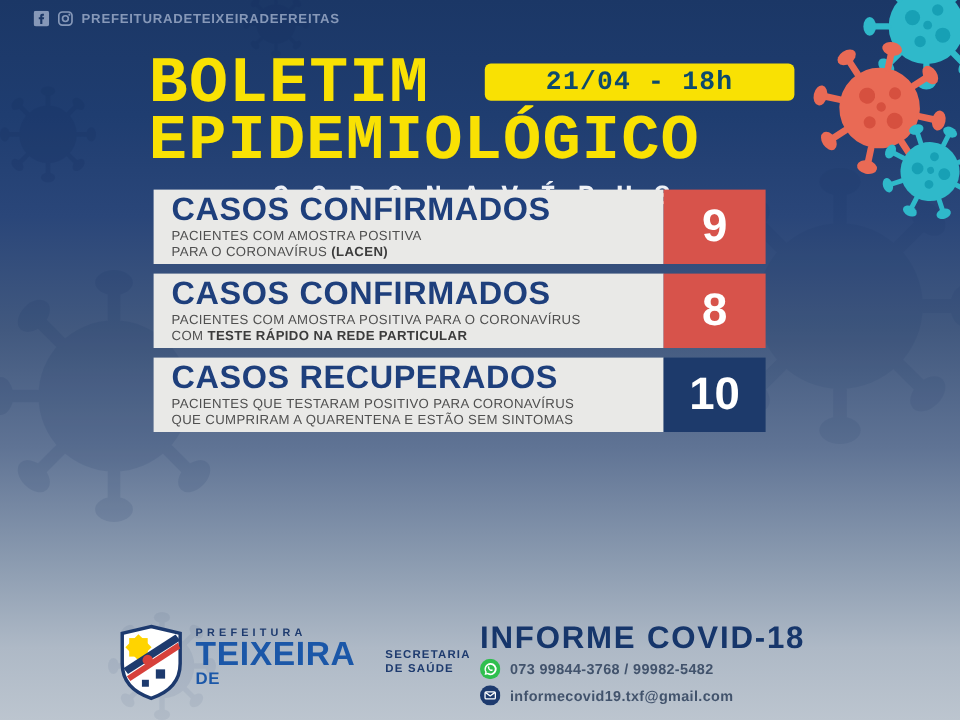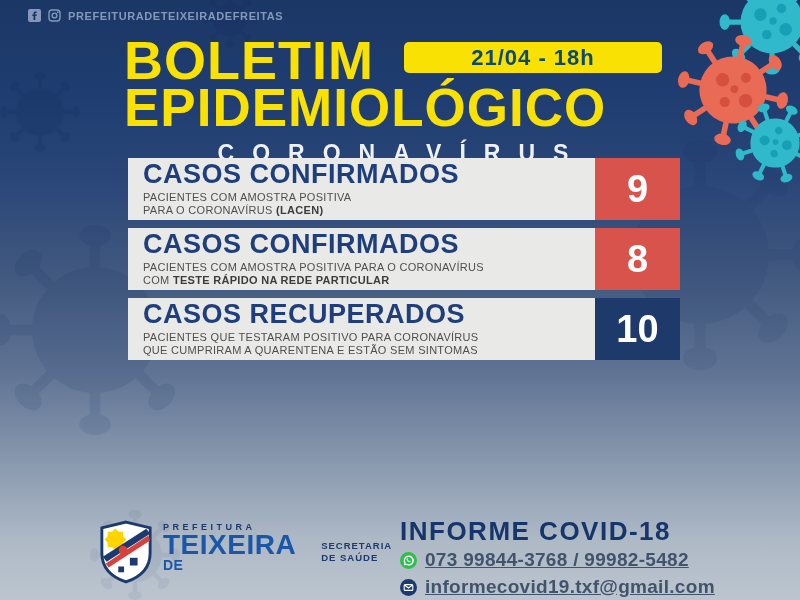--- a/index.html
+++ b/index.html
@@ -6,36 +6,36 @@
   .canvas{
     position:relative;width:800px;height:600px;overflow:hidden;
     font-family:"Liberation Sans",sans-serif;
     background:linear-gradient(180deg,#1b3766 0%,#1f3d70 16%,#2a4679 30%,#42597f 46%,#5f7394 62%,#8b9bb0 78%,#aeb9c6 90%,#bcc5cf 100%);
   }
   .deco{position:absolute;inset:0;pointer-events:none;}
   
   .topbar{position:absolute;left:28px;top:9px;display:flex;align-items:center;gap:7px;}
   .topbar .handle{color:#8698b8;font-size:11px;font-weight:bold;letter-spacing:.6px;}
   
-  .header{position:absolute;left:124px;top:33px;width:538px;}
+  .header{position:absolute;left:124px;top:44px;width:538px;font-family:Liberation Mono, monospace;}
   .line1{display:flex;align-items:flex-start;}
   .t-yellow{color:#f9e103;font-weight:bold;line-height:1;}
   .boletim{font-size:54px;letter-spacing:1px;}
   .epi{font-size:53px;letter-spacing:1px;margin-top:-6px;white-space:nowrap;}
   .badge{
     margin-left:auto;margin-top:9px;width:258px;height:31px;background:#f9e103;
     border-radius:5px;display:flex;align-items:center;justify-content:center;
   }
   .badge span{color:#0c4a6e;font-weight:bold;font-size:22px;letter-spacing:1px;}
   .subtitle{
     margin-top:6px;text-align:center;color:#eef1f7;font-size:23px;font-weight:bold;
     letter-spacing:18px;padding-left:18px;
   }
   
-  .rows{position:absolute;left:128px;top:158px;width:552px;}
+  .rows{position:absolute;left:128px;top:158px;width:510px;}
   .row{display:flex;height:62px;margin-bottom:8px;}
   .row-panel{
     flex:1;background:#e9e9e7;display:flex;flex-direction:column;justify-content:center;
     padding-left:15px;padding-right:6px;
   }
   .row-title{color:#1e3f7c;font-weight:bold;font-size:27px;line-height:1;letter-spacing:.5px;white-space:nowrap;}
   .row-desc{color:#4f4f4f;font-size:11px;line-height:1.2;margin-top:3px;letter-spacing:.3px;white-space:pre-line;}
   .row-desc b{color:#3c3c3c;}
   .row-box{width:85px;display:flex;align-items:center;justify-content:center;}
   .row-value{color:#fff;font-weight:bold;font-size:38px;}
@@ -43,21 +43,21 @@
   .footer-logo{position:absolute;left:98px;top:520px;display:flex;align-items:flex-start;}
   .logo-text{margin-left:9px;color:#1b57a8;}
   .logo-pref{color:#1d3a6e;font-size:9px;font-weight:bold;letter-spacing:3.5px;margin-top:2px;}
   .logo-city1{font-size:28px;font-weight:bold;line-height:.95;letter-spacing:.5px;}
   .logo-city2{font-size:28px;font-weight:bold;line-height:.95;letter-spacing:.5px;display:flex;align-items:baseline;}
   .logo-city2 .de{font-size:14px;font-weight:bold;margin-right:4px;}
   .logo-dept{margin-left:25px;margin-top:20px;color:#1d3a6e;font-size:9.5px;font-weight:bold;letter-spacing:1px;line-height:1.25;}
   .contact{position:absolute;left:400px;top:518px;}
   .contact-title{color:#16366b;font-weight:bold;font-size:26px;letter-spacing:1.5px;line-height:1;}
   .contact-row{display:flex;align-items:center;gap:8px;margin-top:5px;}
-  .contact-row span{color:#42536c;font-weight:bold;font-size:19px;letter-spacing:.3px;text-decoration:underline;}
+  .contact-row span{color:#42536c;font-weight:bold;font-size:12px;letter-spacing:.3px;}
   .email-text{text-transform:none;}
 </style>
 </head>
 <body>
 
 <div class="canvas">
 
   <svg class="deco" width="800" height="600" viewBox="0 0 800 600">
     <defs>
       <g id="virus">

